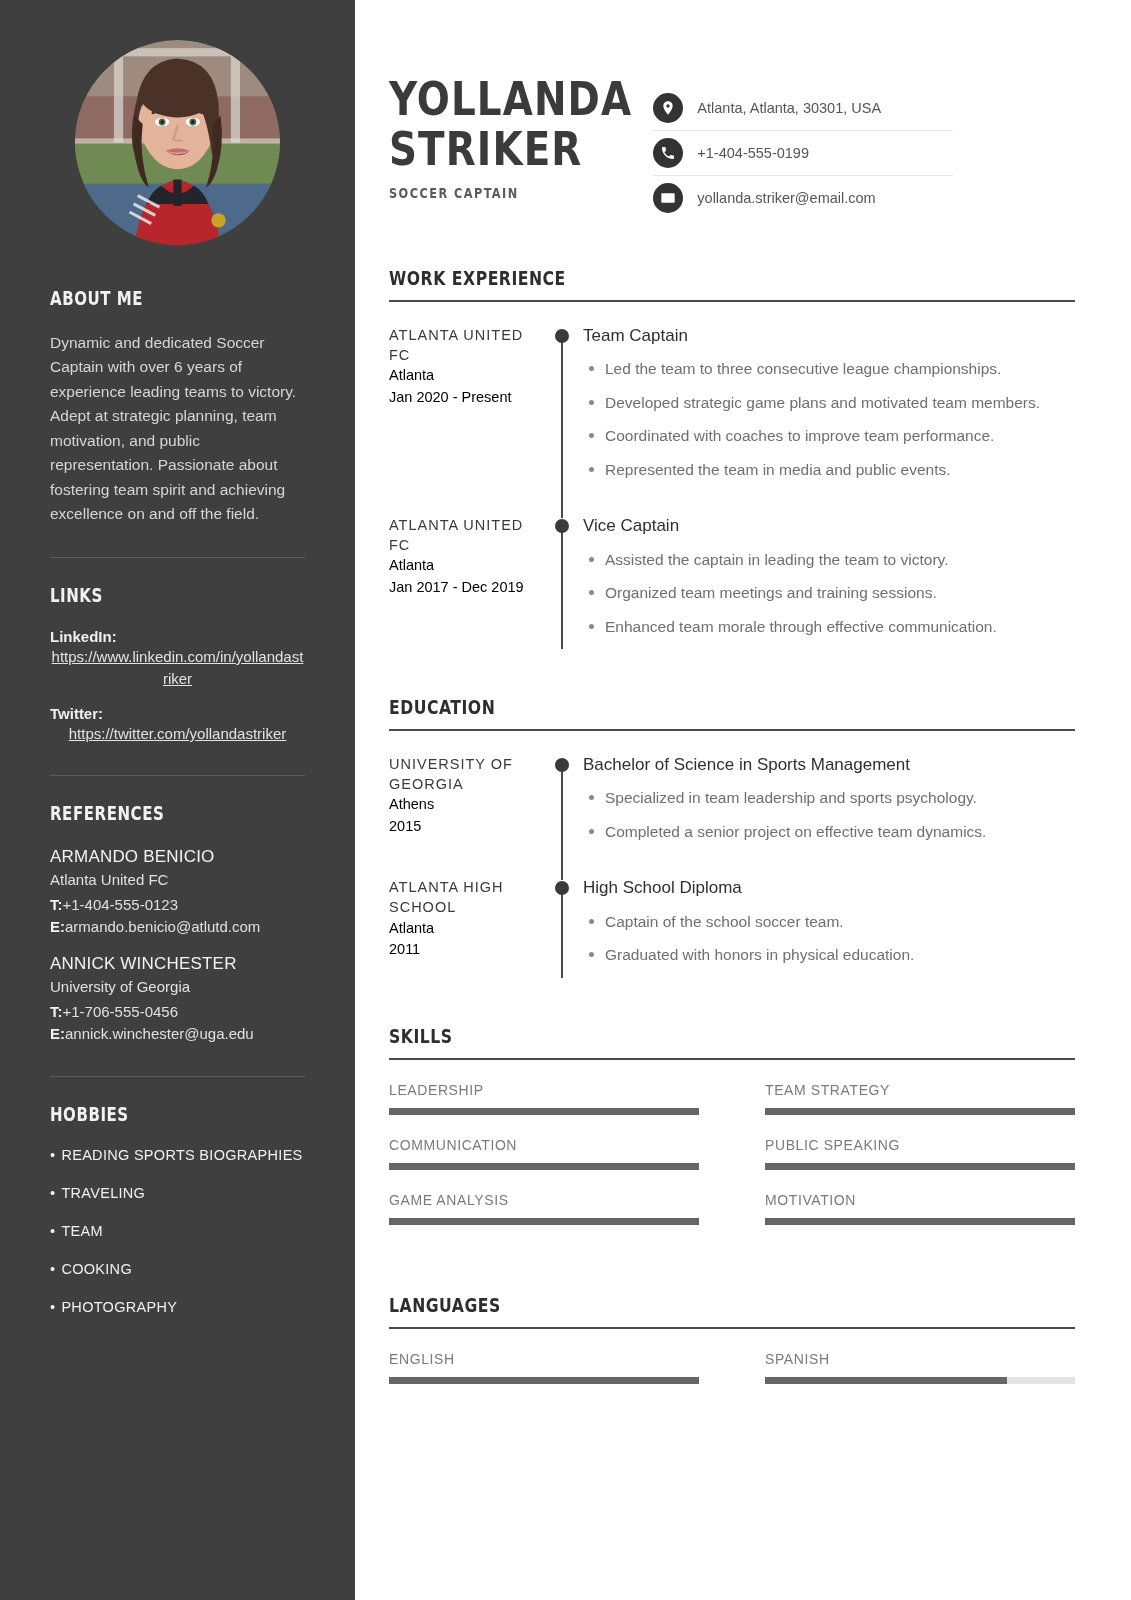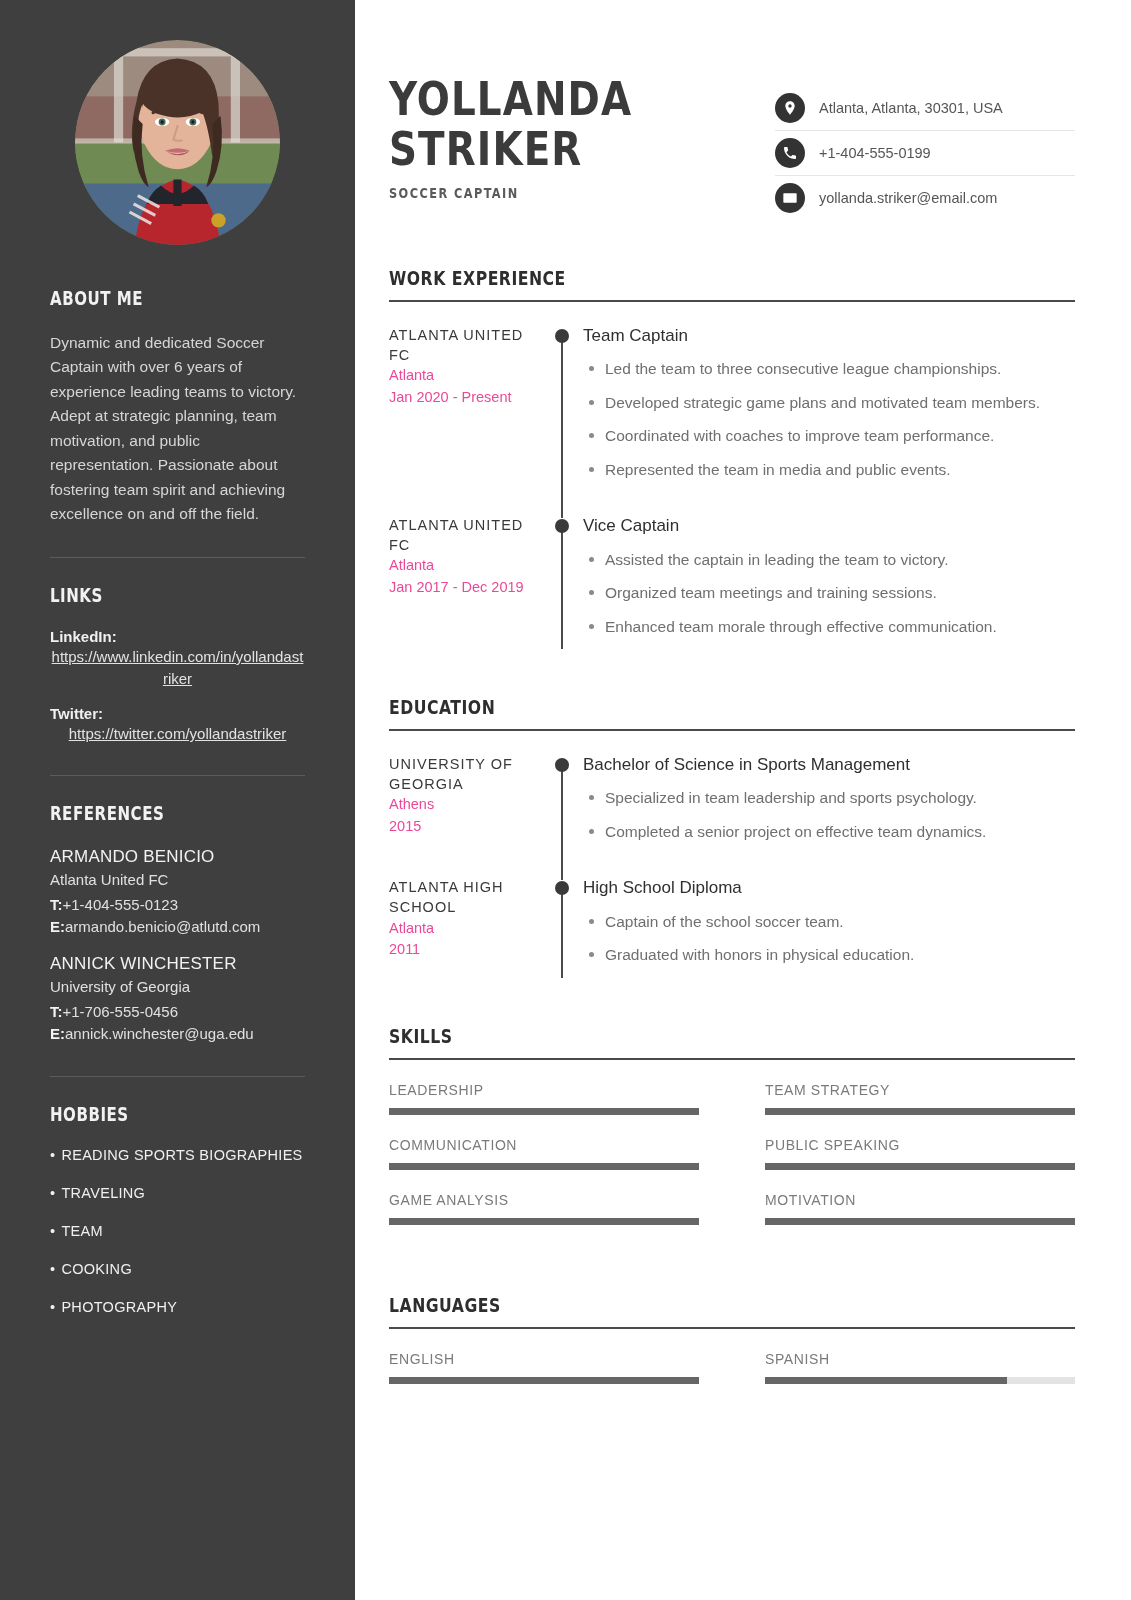--- a/index.html
+++ b/index.html
@@ -48,21 +48,21 @@
   .ref-org  { font-size: 15px; color:#e0e0e0; line-height:1.45; margin-bottom: 3px; }
   .ref-line { font-size: 15px; color:#e0e0e0; line-height:1.5; }
   .ref-line b { font-weight:700; color:#f2f2f2; }
 
   .hobby { font-size: 14.5px; color:#f0f0f0; letter-spacing:.3px; margin-bottom: 22px; }
   .hobby .dot { margin-right: 6px; }
 
   
   .main { flex:1; padding: 74px 56px 0 34px; position:relative; }
 
-  .header-row { display:flex; justify-content:space-between; align-items:flex-start; }
+  .header-row { display:flex; justify-content:flex-start; align-items:flex-start; }
   .name {
     font-family: "DejaVu Sans Condensed","Liberation Sans Narrow","Liberation Sans", sans-serif;
     font-size: 47px; font-weight: 700; line-height: 1.07;
     color:#3b3b3b; letter-spacing: 1.2px; text-transform: uppercase;
     transform: scaleX(0.92); transform-origin: left center;
   }
   .role {
     font-family: "DejaVu Sans Condensed","Liberation Sans Narrow","Liberation Sans", sans-serif;
     font-size: 14px; font-weight:700; letter-spacing: 1.6px; color:#5a5a5a;
     text-transform: uppercase; margin-top: 10px;
@@ -89,21 +89,21 @@
   }
   .sec-rule { height: 2px; background:#4a4a4a; margin-top: 10px; }
   .section { margin-top: 46px; }
 
   .entry { display:flex; margin-top: 24px; }
   .entry-left { width: 160px; min-width:160px; padding-right: 14px; }
   .org {
     font-size: 14.5px; color:#3a3a3a; letter-spacing: 1px;
     text-transform: uppercase; line-height:1.35;
   }
-  .loc, .dates { font-size: 14.5px; color:#ec4899; line-height:1.5; }
+  .loc, .dates { font-size: 14.5px; color:#000000; line-height:1.5; }
   .entry-rail { width: 28px; min-width:28px; position:relative; }
   .rail-line { position:absolute; left:12px; top:8px; bottom:-26px; width:2px; background:#4a4a4a; }
   .rail-line.last { bottom:0; }
   .rail-dot {
     position:absolute; left:6px; top:3px; width:14px; height:14px;
     border-radius:50%; background:#3a3a3a; z-index:2;
   }
   .entry-right { flex:1; padding-left: 6px; }
   .job-title { font-size: 17px; color:#2f2f2f; line-height:1.2; margin-bottom: 12px; }
   .bullets { list-style:none; }

